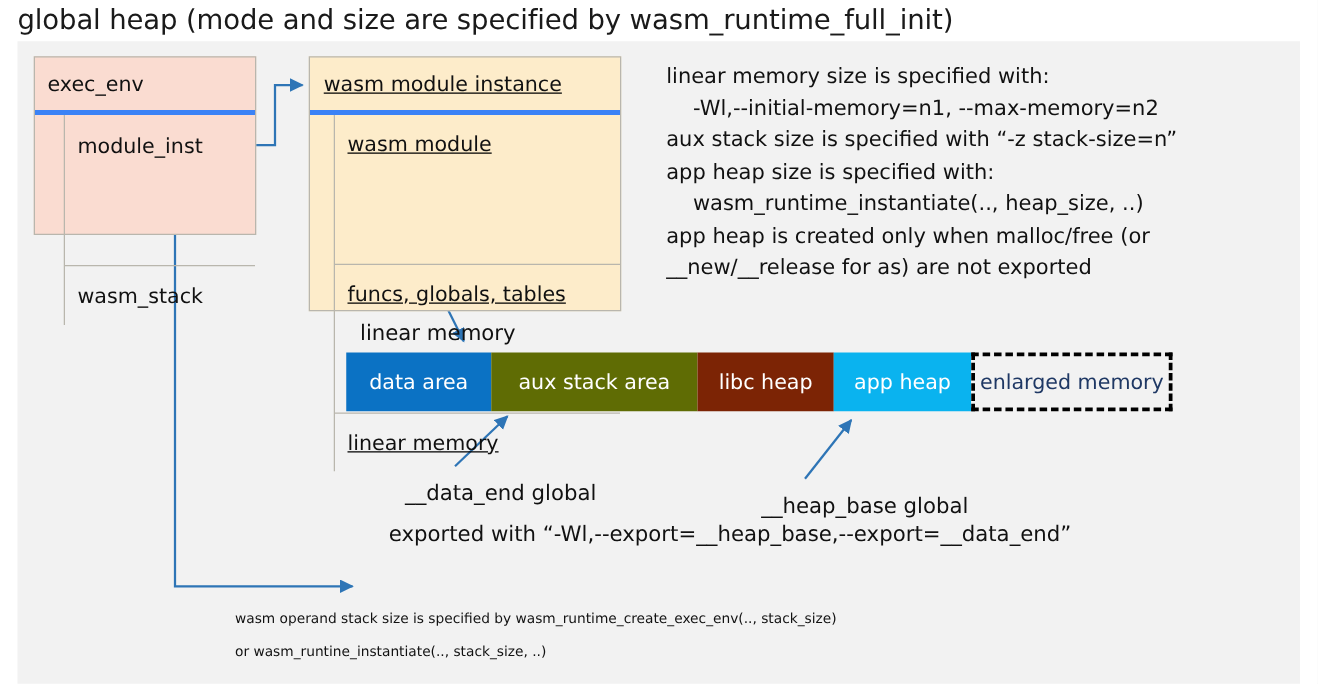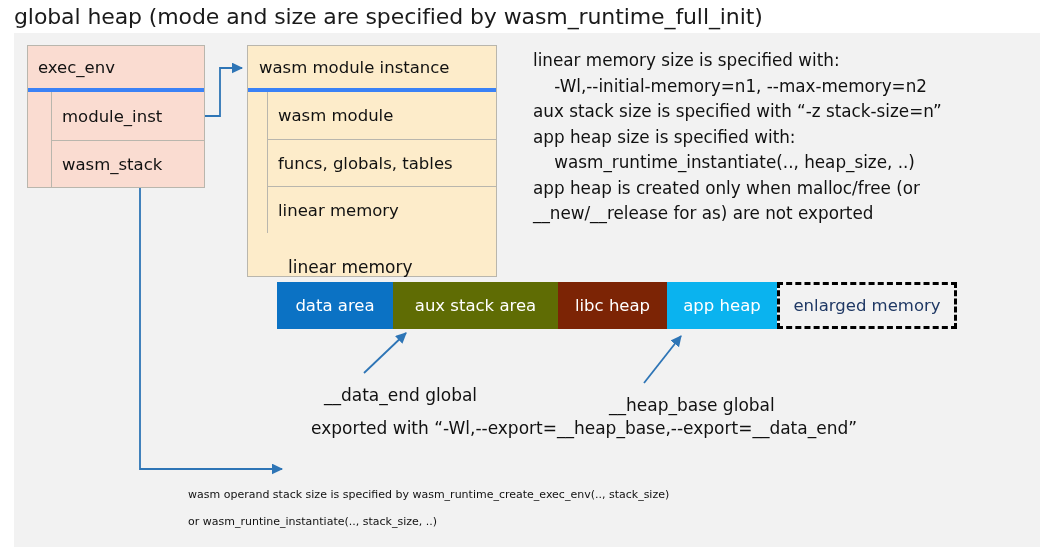--- a/index.html
+++ b/index.html
@@ -59,31 +59,33 @@
   }
   .struct-gutter {
     box-sizing: border-box;
     border-right: 1px solid #b9b6ad;
     flex: 0 0 auto;
   }
   .struct-body {
     flex: 1 1 auto;
     display: flex;
     flex-direction: column;
+    gap: 27px;
   }
   .struct-row {
     box-sizing: border-box;
     display: flex;
     align-items: center;
     font-size: 16.5px;
     color: #111;
     padding-left: 10px;
   }
   .struct-row + .struct-row {
     border-top: 1px solid #b9b6ad;
+    margin-top: 45px;
   }
 
   
   #exec-env {
     left: 13px;
     top: 12px;
     width: 178px;
     height: 143px;
     background: #fadcd1;
   }
@@ -92,22 +94,23 @@
     padding-left: 10px;
   }
   #exec-env .struct-gutter { width: 24px; }
   #exec-env .struct-row { height: 48px; }
 
   
   #module-inst-box {
     left: 233px;
     top: 12px;
     width: 250px;
-    height: 232px;
+    height: 204px;
     background: #fdecca;
+    text-decoration: underline;
   }
   #module-inst-box .struct-head {
     height: 46px;
     padding-left: 11px;
   }
   #module-inst-box .struct-gutter { width: 20px; }
   #module-inst-box .struct-row { height: 47px; }
 
   
   .notes {
@@ -260,21 +263,21 @@
 app heap is created only when malloc/free (or
 __new/__release for as) are not exported</div>
 
     <div class="lm-caption">linear memory</div>
 
     <div id="memory-bar">
         <div class="mem-seg" style="width: 116px; background: rgb(11, 114, 196); color: rgb(255, 255, 255);">data area</div>
         <div class="mem-seg" style="width: 165px; background: rgb(95, 108, 4); color: rgb(255, 255, 255);">aux stack area</div>
         <div class="mem-seg" style="width: 109px; background: rgb(124, 36, 5); color: rgb(255, 255, 255);">libc heap</div>
         <div class="mem-seg" style="width: 110px; background: rgb(10, 179, 239); color: rgb(255, 255, 255);">app heap</div>
-        <div class="mem-seg enlarged" style="width: 180px; color: rgb(31, 56, 100);">enlarged memory</div>
+        <div class="mem-seg enlarged" style="width: 161px; color: rgb(31, 56, 100);">enlarged memory</div>
       </div>
 
     <div class="ann" id="ann-data-end">__data_end global</div>
     <div class="ann" id="ann-heap-base">__heap_base global</div>
     <div class="ann" id="ann-exported">exported with “-Wl,--export=__heap_base,--export=__data_end”</div>
 
 
     <div class="bottom-note">wasm operand stack size is specified by wasm_runtime_create_exec_env(.., stack_size)
 or wasm_runtine_instantiate(.., stack_size, ..)</div>
 

